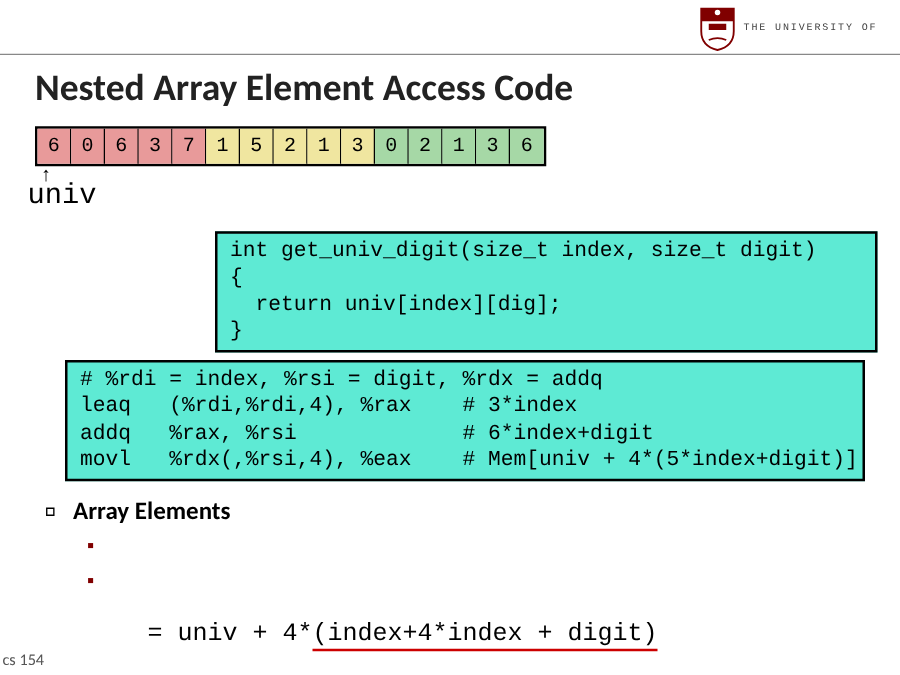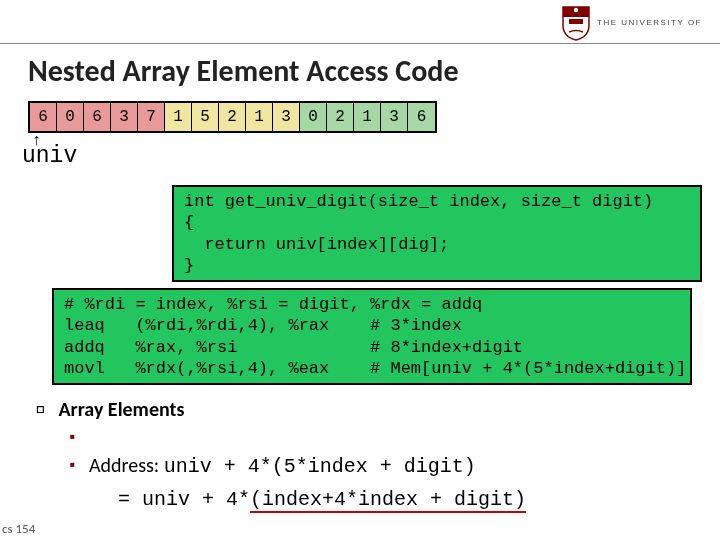--- a/index.html
+++ b/index.html
@@ -25,21 +25,21 @@
     gap: 6px;
   }
   .shield {
     width: 30px;
     height: 36px;
   }
   .logo-text {
     display: flex;
     flex-direction: column;
     line-height: 1;
-    font-family: Liberation Sans, sans-serif;
+    font-family: Liberation Mono, monospace;
   }
   .logo-top {
     font-size: 8px;
     letter-spacing: 1.5px;
     color: #444;
   }
   .logo-bottom {
     font-size: 16px;
     letter-spacing: 1px;
     color: #800000;
@@ -91,21 +91,21 @@
     margin-left: 22px;
     margin-top: -4px;
   }
   .code-box {
     border: 2px solid #000;
     font-family: "Courier New", monospace;
     font-size: 17px;
     line-height: 1.25;
     padding: 4px 10px;
     white-space: pre;
-    background: #22c55e;
+    background: #5eead4;
   }
   .code-box-1 {
     position: absolute;
     left: 172px;
     top: 185px;
     width: 530px;
   }
   .code-box-2 {
     position: absolute;
     left: 52px;
@@ -127,21 +127,21 @@
   }
   .sq { font-size: 14px; line-height: 26px; }
   .bul2 {
     display: flex;
     gap: 14px;
     padding-left: 34px;
     margin-top: 2px;
   }
   .bul3 {
     padding-left: 82px;
-    margin-top: 5px;
+    margin-top: 15px;
   }
   .rsq {
     color: #800000;
     font-size: 14px;
     line-height: 26px;
     font-weight: bold;
   }
   .mono { font-family: "Courier New", monospace; }
   .footer {
     position: absolute;
@@ -198,35 +198,32 @@
 </div>
 <div class="univ-label">univ</div>
 
 <div class="code-box code-box-1"><span>int get_univ_digit(size_t index, size_t digit)</span>
 <span>{</span>
 <span>  return univ[index][dig];</span>
 <span>}</span></div>
 
 <div class="code-box code-box-2"><span># %rdi = index, %rsi = digit, %rdx = addq</span>
 <span>leaq   (%rdi,%rdi,4), %rax    # 3*index</span>
-<span>addq   %rax, %rsi             # 8*index+digit</span>
+<span>addq   %rax, %rsi             # 6*index+digit</span>
 <span>movl   %rdx(,%rsi,4), %eax    # Mem[univ + 4*(5*index+digit)]</span></div>
 
 <div class="bullets">
   <div class="bul1">
     <span class="sq">□</span>
     <span>Array Elements</span>
   </div>
   <div class="bul2">
     <span class="rsq">▪</span>
   </div>
   <div class="bul2">
     <span class="rsq">▪</span>
-    <span>
-      <span>Address: </span><span class="mono">univ + 4*(5*index + digit)</span>
-    </span>
   </div>
   <div class="bul3">
     <span class="mono">= univ + 4*</span><span class="mono underline-red">(index+4*index + digit)</span>
   </div>
 </div>
 
 <div class="footer">cs 154</div>
 
 </body></html>

